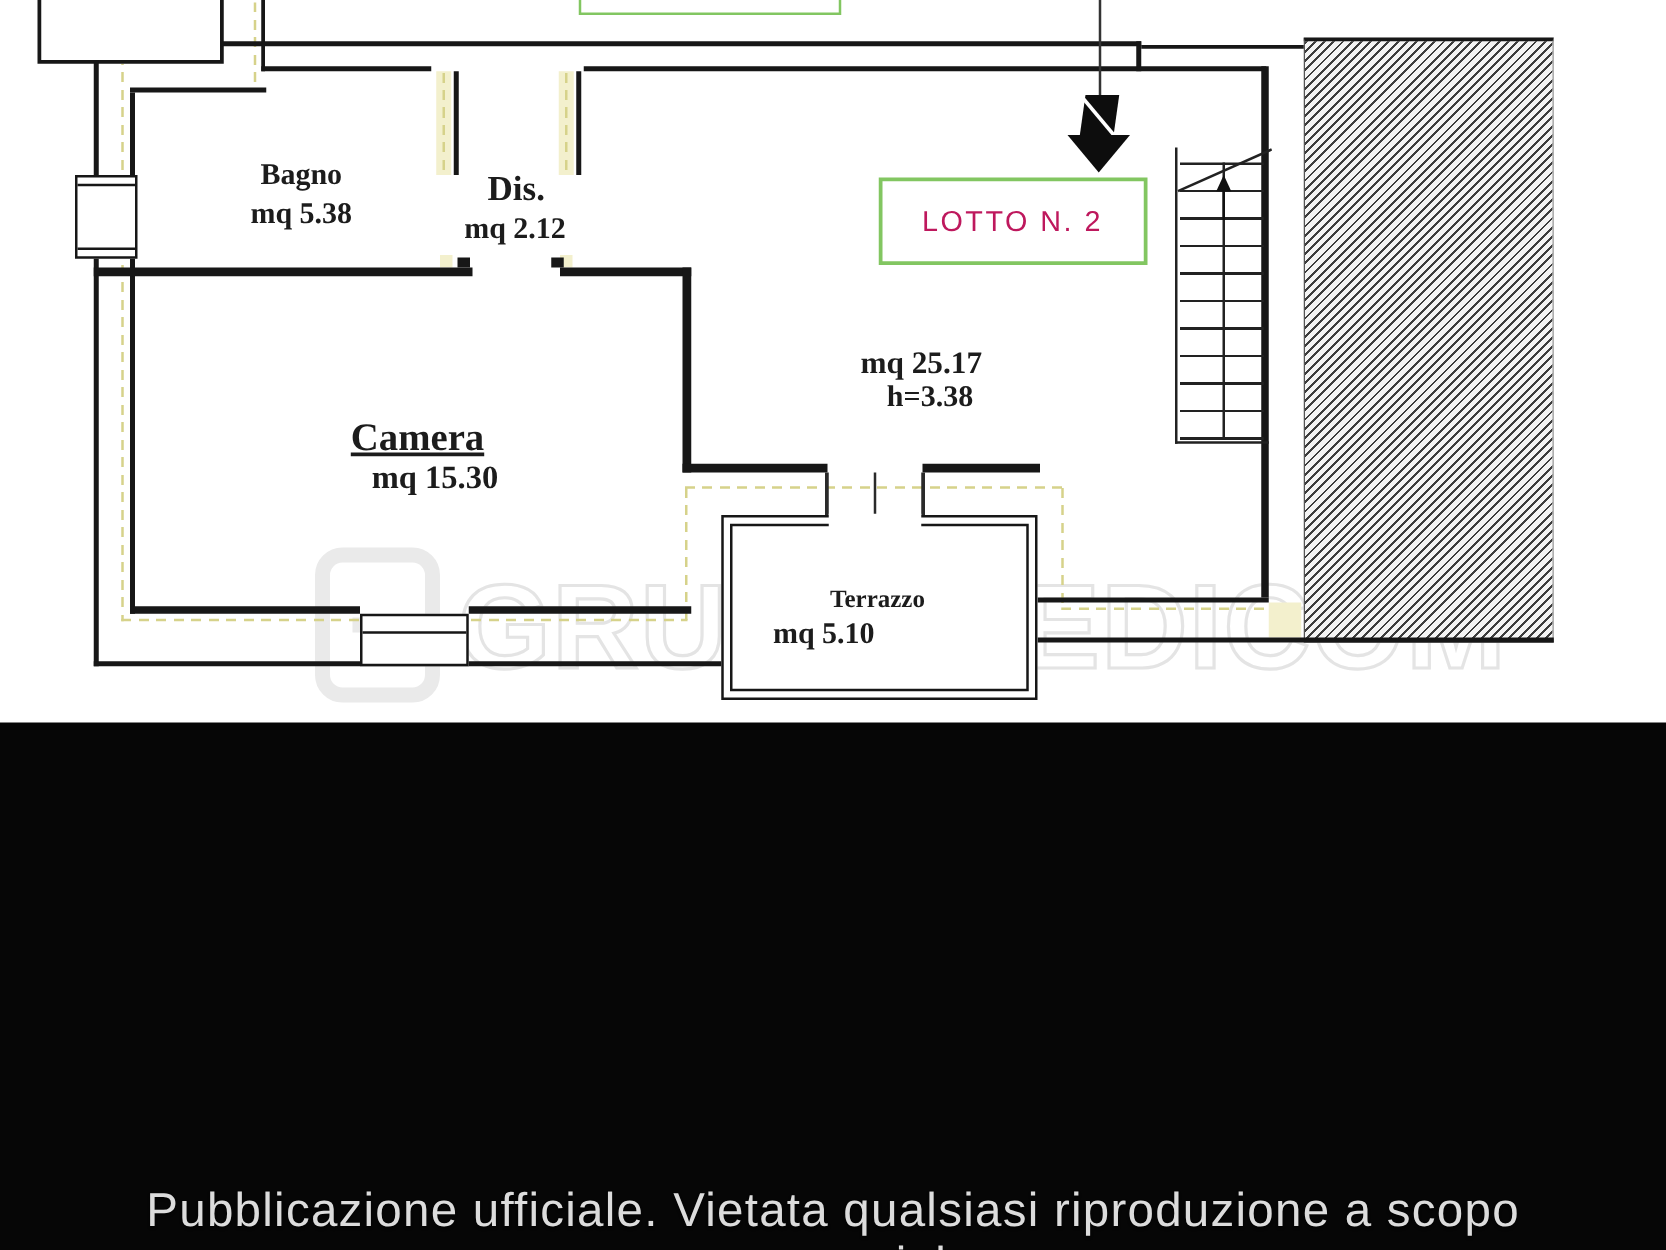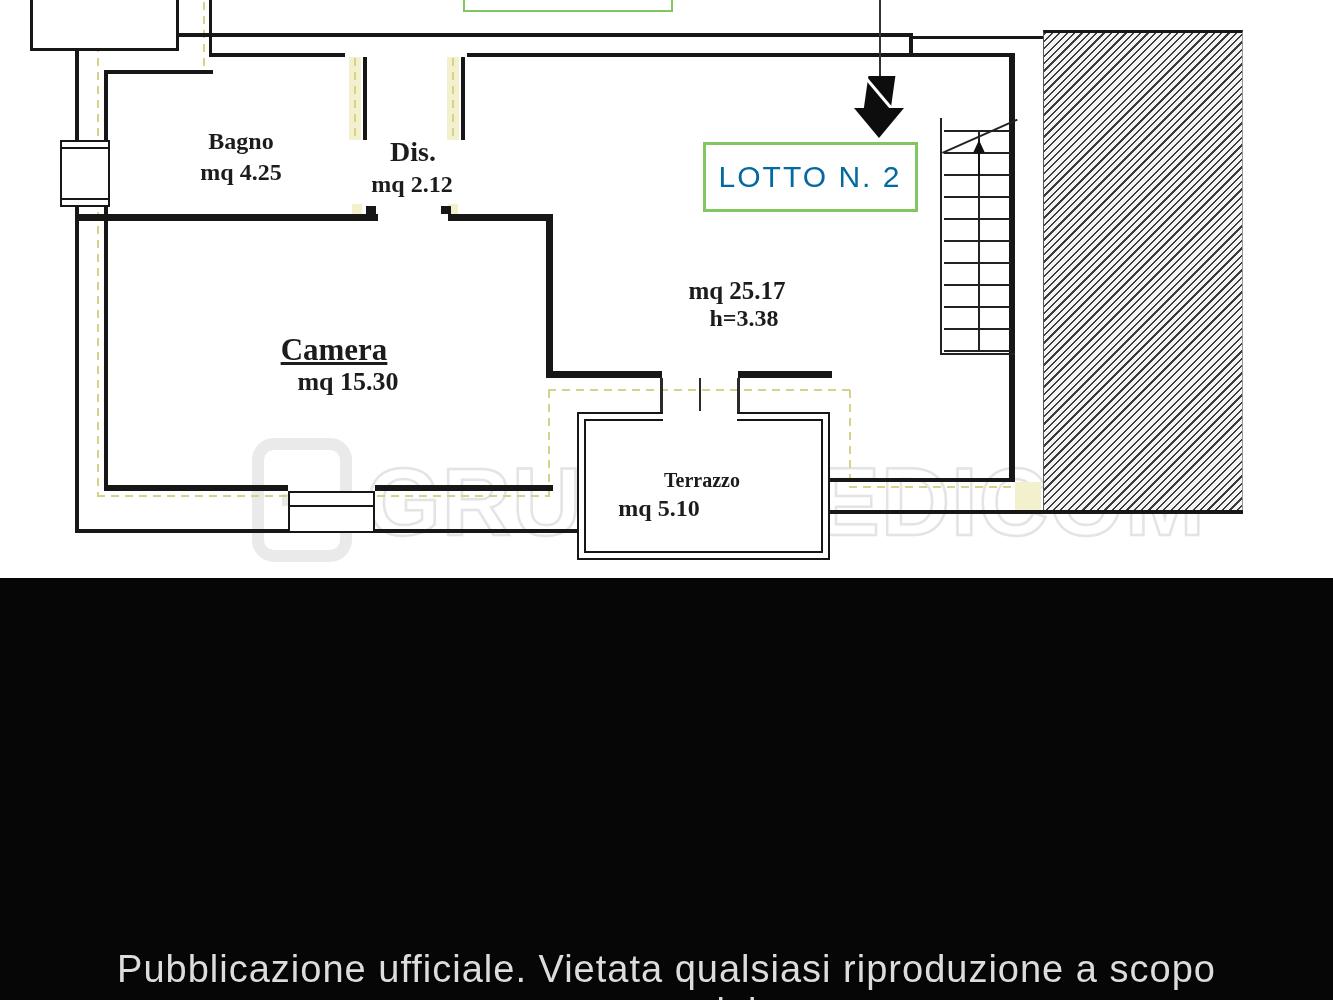--- a/index.html
+++ b/index.html
@@ -12,22 +12,22 @@
   .ydash-v{position:absolute;width:2px;z-index:2;
      background:repeating-linear-gradient(to bottom,#d6d28a 0 8px,transparent 8px 14px);}
   .ydash-h{position:absolute;height:2px;z-index:2;
      background:repeating-linear-gradient(to right,#d6d28a 0 8px,transparent 8px 14px);}
   .yband{position:absolute;background:#f3f0cd;z-index:2;}
   .whitebox{position:absolute;background:#ffffff;border:2px solid #171717;z-index:3;}
   .cover{position:absolute;background:#ffffff;z-index:4;}
   .room-label{position:absolute;transform:translate(-50%,-50%);color:#1c1c1c;font-weight:bold;
      white-space:nowrap;z-index:5;}
   .green-box{position:absolute;border:3px solid #82c661;z-index:6;background:transparent;}
-  .lotto-text{position:absolute;transform:translate(-50%,-50%);color:#0369a1;
-     font-family:"Liberation Sans",sans-serif;font-size:30px;letter-spacing:2px;z-index:7;white-space:nowrap;}
+  .lotto-text{position:absolute;transform:translate(-50%,-50%);color:#be185d;
+     font-family:"Liberation Sans",sans-serif;font-size:23px;letter-spacing:2px;z-index:7;white-space:nowrap;}
   .hatch{position:absolute;left:1043px;top:30px;width:200px;height:484px;z-index:1;
      background-color:#f4f4f4;border-top:3px solid #171717;border-bottom:3px solid #171717;
      border-left:1px solid #555;border-right:1px solid #999;box-sizing:border-box;
      background-image:repeating-linear-gradient(135deg,#3d3d3d 0 1.6px,rgba(0,0,0,0) 1.6px 5.2px);}
   .watermark-text{position:absolute;left:366px;top:452px;z-index:1;
      font-family:"Liberation Sans",sans-serif;font-weight:bold;font-size:96px;line-height:100px;
      color:rgba(255,255,255,0.55);-webkit-text-stroke:2.5px #e4e4e4;letter-spacing:1px;white-space:nowrap;}
   .wm-logo{position:absolute;left:252px;top:438px;width:100px;height:124px;z-index:1;
      border:12px solid #eaeaea;border-radius:22px;box-sizing:border-box;}
   .wm-logo-bar{position:absolute;left:18px;top:44px;width:52px;height:12px;background:#eaeaea;}
@@ -119,21 +119,21 @@
     <div class="abs" style="left:879px;top:0px;width:2px;height:78px;background:#333;z-index:6;"></div>
     <div class="abs" style="left:866px;top:76px;width:27px;height:34px;background:#0d0d0d;transform:skewX(-8deg);z-index:6;"></div>
     <div class="abs" style="left:877px;top:72px;width:3px;height:42px;background:#ffffff;transform:rotate(-40deg);z-index:7;"></div>
     <div class="arrow-head" style="left:854px;top:108px;border-left:25px solid transparent;border-right:25px solid transparent;border-top:30px solid #0d0d0d;"></div>
 
     <div class="green-box" style="left:463px;top:-6px;width:206px;height:14px;border-width:2px;"></div>
     <div class="green-box" style="left:703px;top:142px;width:209px;height:64px;"></div>
     <div class="lotto-text" style="left:810px;top:177px;">LOTTO N. 2</div>
 
     <div class="room-label" style="left:241px;top:141px;font-size:24px;">Bagno</div>
-    <div class="room-label" style="left:241px;top:172px;font-size:24px;">mq 4.25</div>
+    <div class="room-label" style="left:241px;top:172px;font-size:24px;">mq 5.38</div>
 
     <div class="room-label" style="left:413px;top:152px;font-size:28px;">Dis.</div>
     <div class="room-label" style="left:412px;top:184px;font-size:24px;">mq 2.12</div>
 
     <div class="room-label" style="left:334px;top:350px;font-size:31px;text-decoration:underline;">Camera</div>
     <div class="room-label" style="left:348px;top:382px;font-size:26px;">mq 15.30</div>
 
     <div class="room-label" style="left:737px;top:291px;font-size:25px;">mq 25.17</div>
     <div class="room-label" style="left:744px;top:318px;font-size:24px;">h=3.38</div>
 

